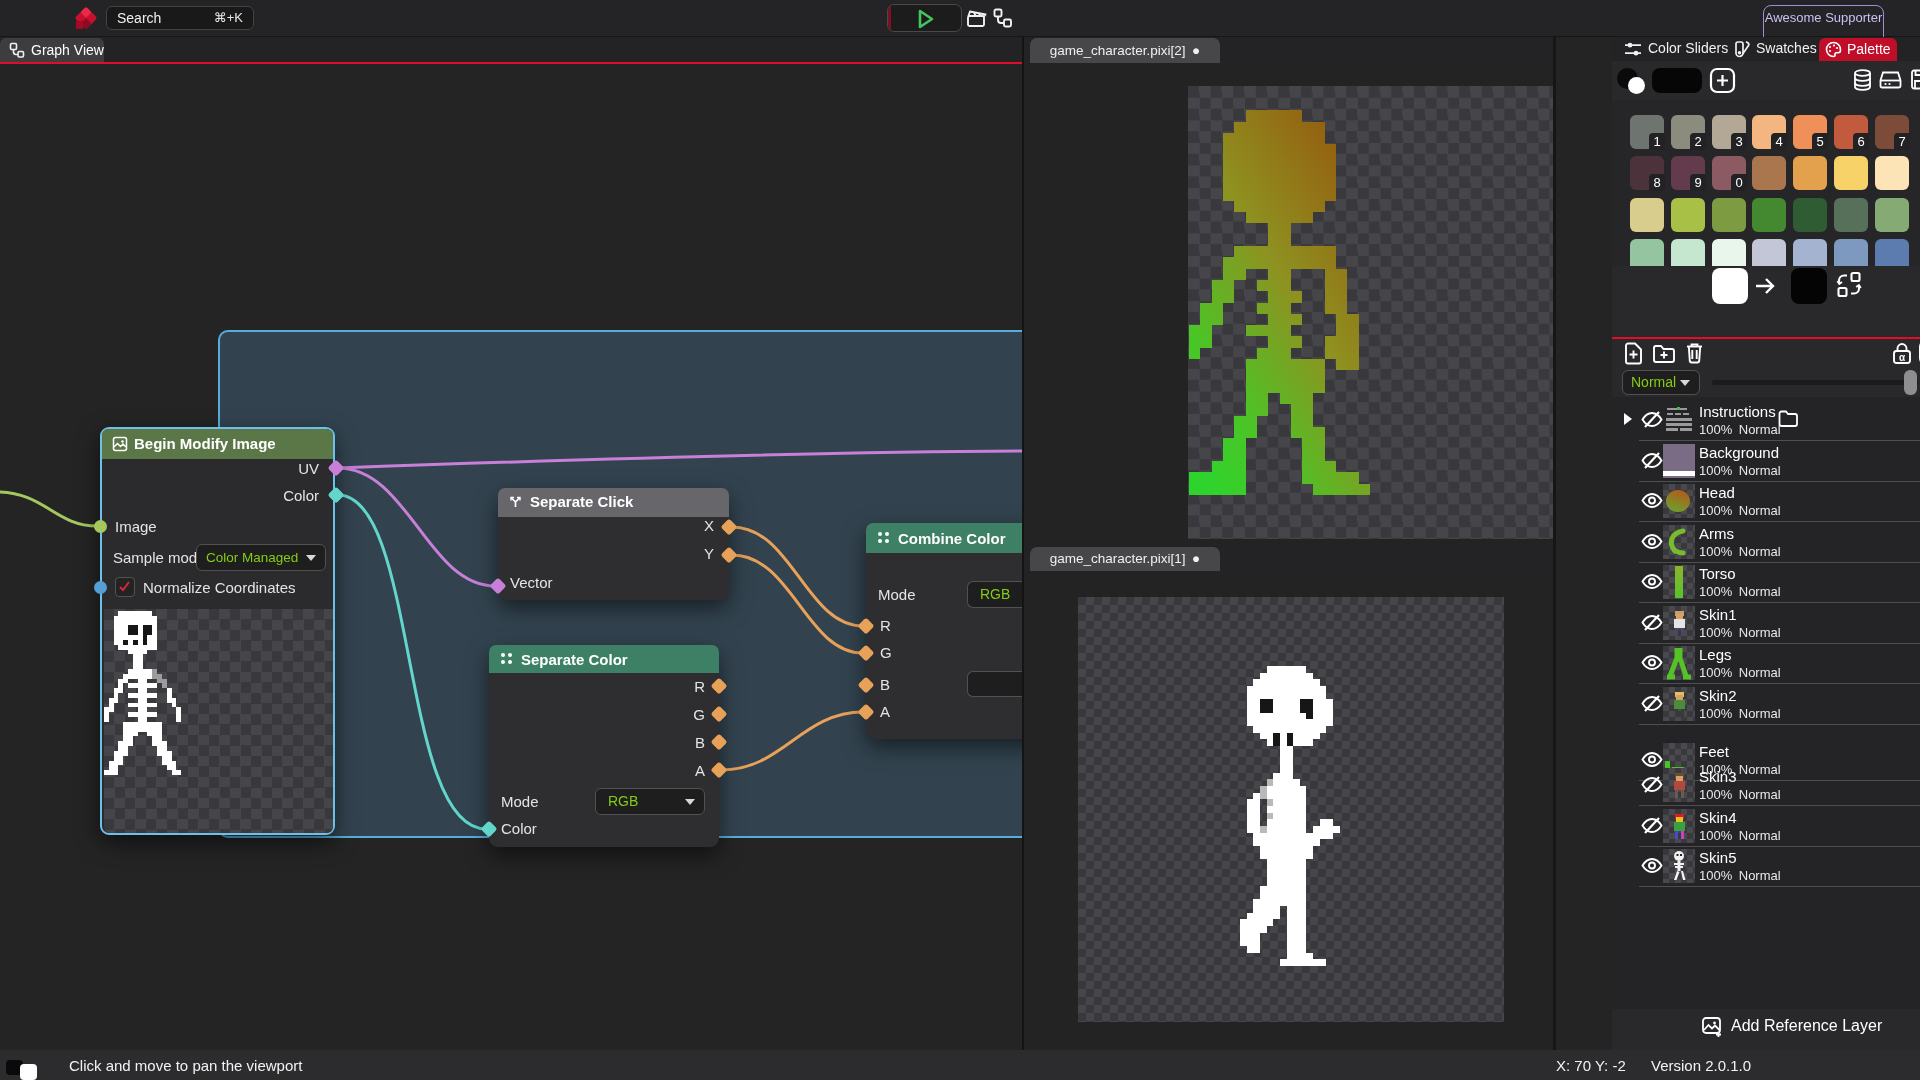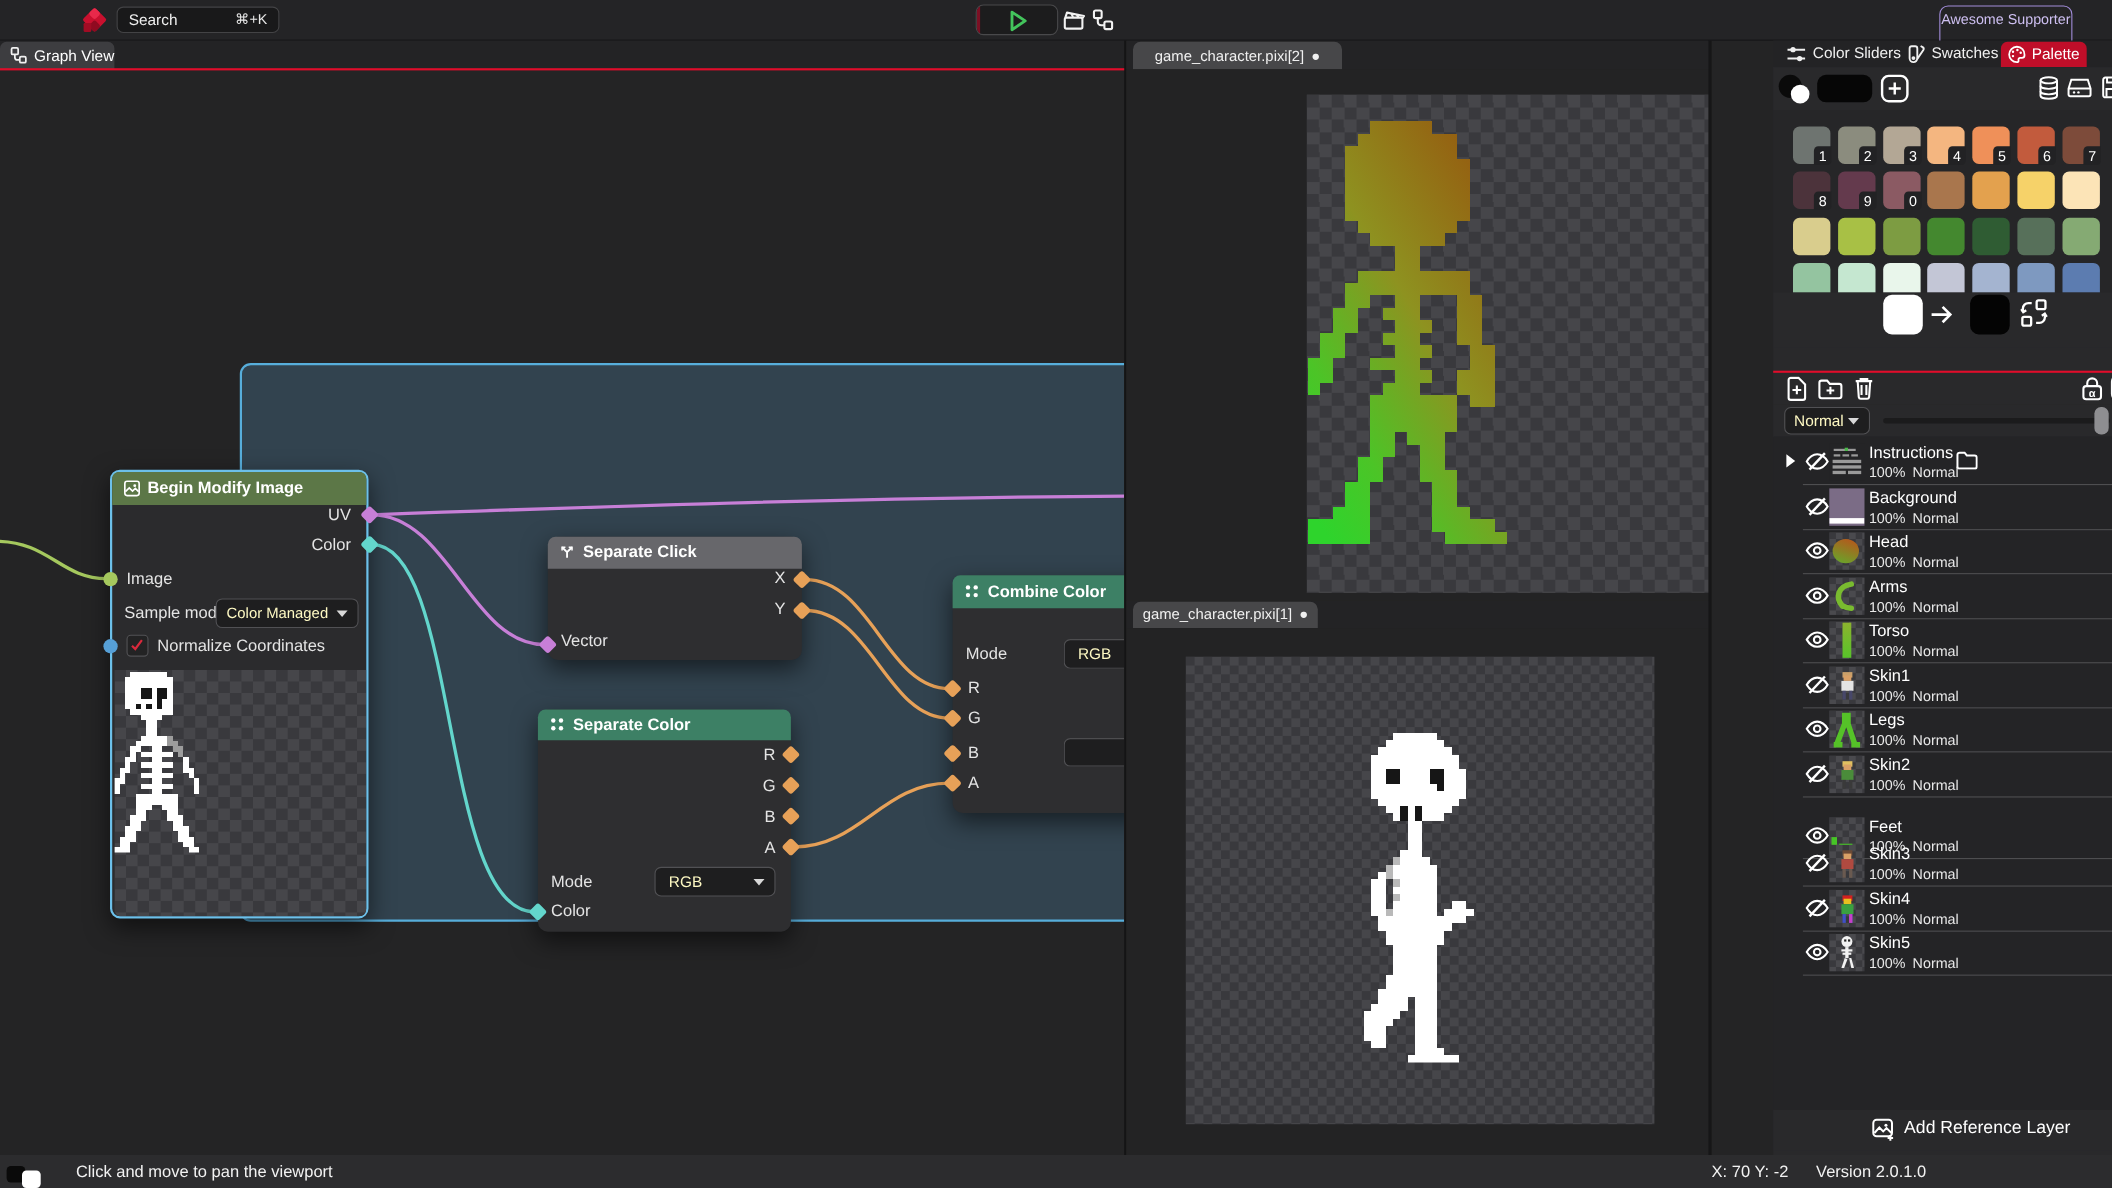--- a/index.html
+++ b/index.html
@@ -13,21 +13,21 @@
 .tabstrip{position:absolute;top:37px;height:26px;background:#232325;}
 .gtab{position:absolute;top:1px;height:25px;background:#3d3d40;color:#fff;font-size:14px;border-radius:6px 6px 0 0;}
 .redline{position:absolute;left:0;top:62px;width:1022px;height:2px;background:#e00d2b;z-index:5;}
 .graph{position:absolute;left:0;top:63px;width:1022px;height:987px;background:#242425;overflow:hidden;}
 .frame{position:absolute;left:218px;top:267px;width:814px;height:508px;background:#32434f;border:2px solid #57aedb;border-radius:10px;}
 .node{position:absolute;background:#2e2e30;border-radius:9px;box-shadow:0 8px 22px rgba(0,0,0,.55);}
 .nhead{position:absolute;left:0;top:0;width:100%;border-radius:7px 7px 0 0;color:#fff;font-weight:bold;font-size:15px;}
 .port{position:absolute;width:12px;height:12px;transform:rotate(45deg);border-radius:2.5px;z-index:8;}
 .cport{position:absolute;width:13px;height:13px;border-radius:50%;z-index:8;}
 .plab{position:absolute;color:#e4e4e4;font-size:15px;}
-.drop{position:absolute;background:#1e1e1f;border:1.5px solid #515154;border-radius:6px;color:#fef9c3;font-size:14px;}
+.drop{position:absolute;background:#1e1e1f;border:1.5px solid #515154;border-radius:6px;color:#84cc16;font-size:14px;}
 .caret{position:absolute;right:9px;top:50%;margin-top:-3px;width:0;height:0;border-left:5px solid transparent;border-right:5px solid transparent;border-top:6px solid #d8d8d8;}
 .checker{background:repeating-conic-gradient(#46464a 0% 25%,#39393d 0% 50%);}
 .canvaspanel{position:absolute;background:#232324;}
 .ctab{position:absolute;background:#474749;border-radius:7px 7px 0 0;color:#f0f0f0;font-size:13.5px;text-align:center;}
 .rpanel{position:absolute;left:1612px;top:37px;width:420px;height:1013px;background:#29292b;}
 .rtabs{position:absolute;left:0;top:0;width:364px;height:24px;background:#232325;}
 .swatch{position:absolute;width:34px;height:34px;border-radius:6px;}
 .swnum{position:absolute;right:-1px;bottom:-1px;background:#222224;color:#fff;font-size:13px;width:16px;height:17px;text-align:center;line-height:17px;border-radius:4px 0 4px 0;}
 .icon{position:absolute;}
 .layrow{position:absolute;left:0;width:364px;height:41px;}
@@ -217,21 +217,21 @@
 <stop offset="0" stop-color="#96560e"></stop>
           <stop offset="0.45" stop-color="#8e9220"></stop>
           <stop offset="0.78" stop-color="#4cc427"></stop>
           <stop offset="1" stop-color="#2ed42c"></stop>
 </linearGradient>
       </defs>
 <path fill="url(#uvg)" d="M5 0h5v1h-5zM4 1h8v1h-8zM3 2h9v1h-9zM3 3h10v1h-10zM3 4h10v1h-10zM3 5h10v1h-10zM3 6h10v1h-10zM3 7h10v1h-10zM4 8h8v1h-8zM5 9h6v1h-6zM7 10h2v1h-2zM7 11h2v1h-2zM4 12h9v1h-9zM3 13h10v1h-10zM3 14h2v1h-2zM7 14h2v1h-2zM12 14h2v1h-2zM2 15h2v1h-2zM6 15h3v1h-3zM12 15h2v1h-2zM2 16h2v1h-2zM7 16h3v1h-3zM12 16h2v1h-2zM1 17h2v1h-2zM6 17h3v1h-3zM12 17h2v1h-2zM1 18h2v1h-2zM7 18h3v1h-3zM13 18h2v1h-2zM0 19h2v1h-2zM5 19h4v1h-4zM13 19h2v1h-2zM0 20h2v1h-2zM7 20h3v1h-3zM12 20h3v1h-3zM0 21h1v1h-1zM6 21h3v1h-3zM12 21h3v1h-3zM5 22h7v1h-7zM13 22h2v1h-2zM5 23h7v1h-7zM5 24h7v1h-7zM5 25h2v1h-2zM8 25h3v1h-3zM5 26h2v1h-2zM9 26h2v1h-2zM4 27h2v1h-2zM9 27h2v1h-2zM4 28h2v1h-2zM9 28h3v1h-3zM3 29h2v1h-2zM10 29h2v1h-2zM3 30h2v1h-2zM10 30h2v1h-2zM2 31h3v1h-3zM10 31h3v1h-3zM0 32h5v1h-5zM10 32h5v1h-5zM0 33h5v1h-5zM11 33h5v1h-5z"></path>
     </svg>
 </div>
 <div class="tabstrip" style="left:1024px;top:546px;width:529px;height:25px;"></div>
-<div class="ctab" style="left:1030px;top:547px;width:168px;height:24px;line-height:24px;">game_character.pixi[1]  ●</div>
+<div class="ctab" style="left:1030px;top:547px;width:190px;height:24px;line-height:24px;">game_character.pixi[1]  ●</div>
 <div class="canvaspanel" style="left:1024px;top:571px;width:529px;height:479px;">
 <div class="checker" style="position:absolute;left:54px;top:26px;width:426px;height:425px;background-size:16px 16px;"></div>
 <svg style="position:absolute;left:209px;top:95px" width="107" height="300" viewBox="0 0 16 45" shape-rendering="crispEdges">
       <path fill="#ffffff" d="M5 0h6v1h-6zM4 1h8v1h-8zM3 2h10v1h-10zM2 3h12v1h-12zM2 4h12v1h-12zM2 5h2v1h-2zM6 5h4v1h-4zM12 5h3v1h-3zM2 6h2v1h-2zM6 6h4v1h-4zM12 6h3v1h-3zM2 7h9v1h-9zM12 7h3v1h-3zM2 8h13v1h-13zM3 9h11v1h-11zM4 10h2v1h-2zM7 10h1v1h-1zM9 10h4v1h-4zM5 11h1v1h-1zM7 11h1v1h-1zM9 11h3v1h-3zM7 12h2v1h-2zM7 13h2v1h-2zM7 14h2v1h-2zM7 15h2v1h-2zM6 16h3v1h-3zM6 17h4v1h-4zM5 18h6v1h-6zM3 19h1v1h-1zM5 19h6v1h-6zM2 20h2v1h-2zM6 20h5v1h-5zM2 21h2v1h-2zM5 21h6v1h-6zM2 22h2v1h-2zM6 22h5v1h-5zM2 23h2v1h-2zM5 23h6v1h-6zM13 23h2v1h-2zM2 24h2v1h-2zM5 24h6v1h-6zM12 24h4v1h-4zM3 25h12v1h-12zM3 26h10v1h-10zM4 27h8v1h-8zM4 28h8v1h-8zM5 29h6v1h-6zM5 30h6v1h-6zM5 31h6v1h-6zM5 32h6v1h-6zM4 33h7v1h-7zM4 34h7v1h-7zM3 35h8v1h-8zM3 36h4v1h-4zM8 36h3v1h-3zM2 37h5v1h-5zM8 37h3v1h-3zM1 38h5v1h-5zM8 38h3v1h-3zM1 39h4v1h-4zM8 39h3v1h-3zM1 40h3v1h-3zM8 40h3v1h-3zM1 41h3v1h-3zM8 41h3v1h-3zM2 42h2v1h-2zM8 42h3v1h-3zM8 43h4v1h-4zM7 44h7v1h-7z"></path>
       <path fill="#b9b9b9" d="M5 17h1v1h-1zM4 18h1v1h-1zM4 19h1v1h-1zM5 20h1v1h-1zM5 22h1v1h-1zM4 24h1v1h-1z"></path>
       <path fill="#161616" d="M4 5h2v1h-2zM10 5h2v1h-2zM4 6h2v1h-2zM10 6h2v1h-2zM11 7h1v1h-1zM6 10h1v1h-1zM8 10h1v1h-1zM6 11h1v1h-1zM8 11h1v1h-1z"></path>
     </svg>
 </div>
 <div class="rpanel">
 <div class="rtabs"></div>

